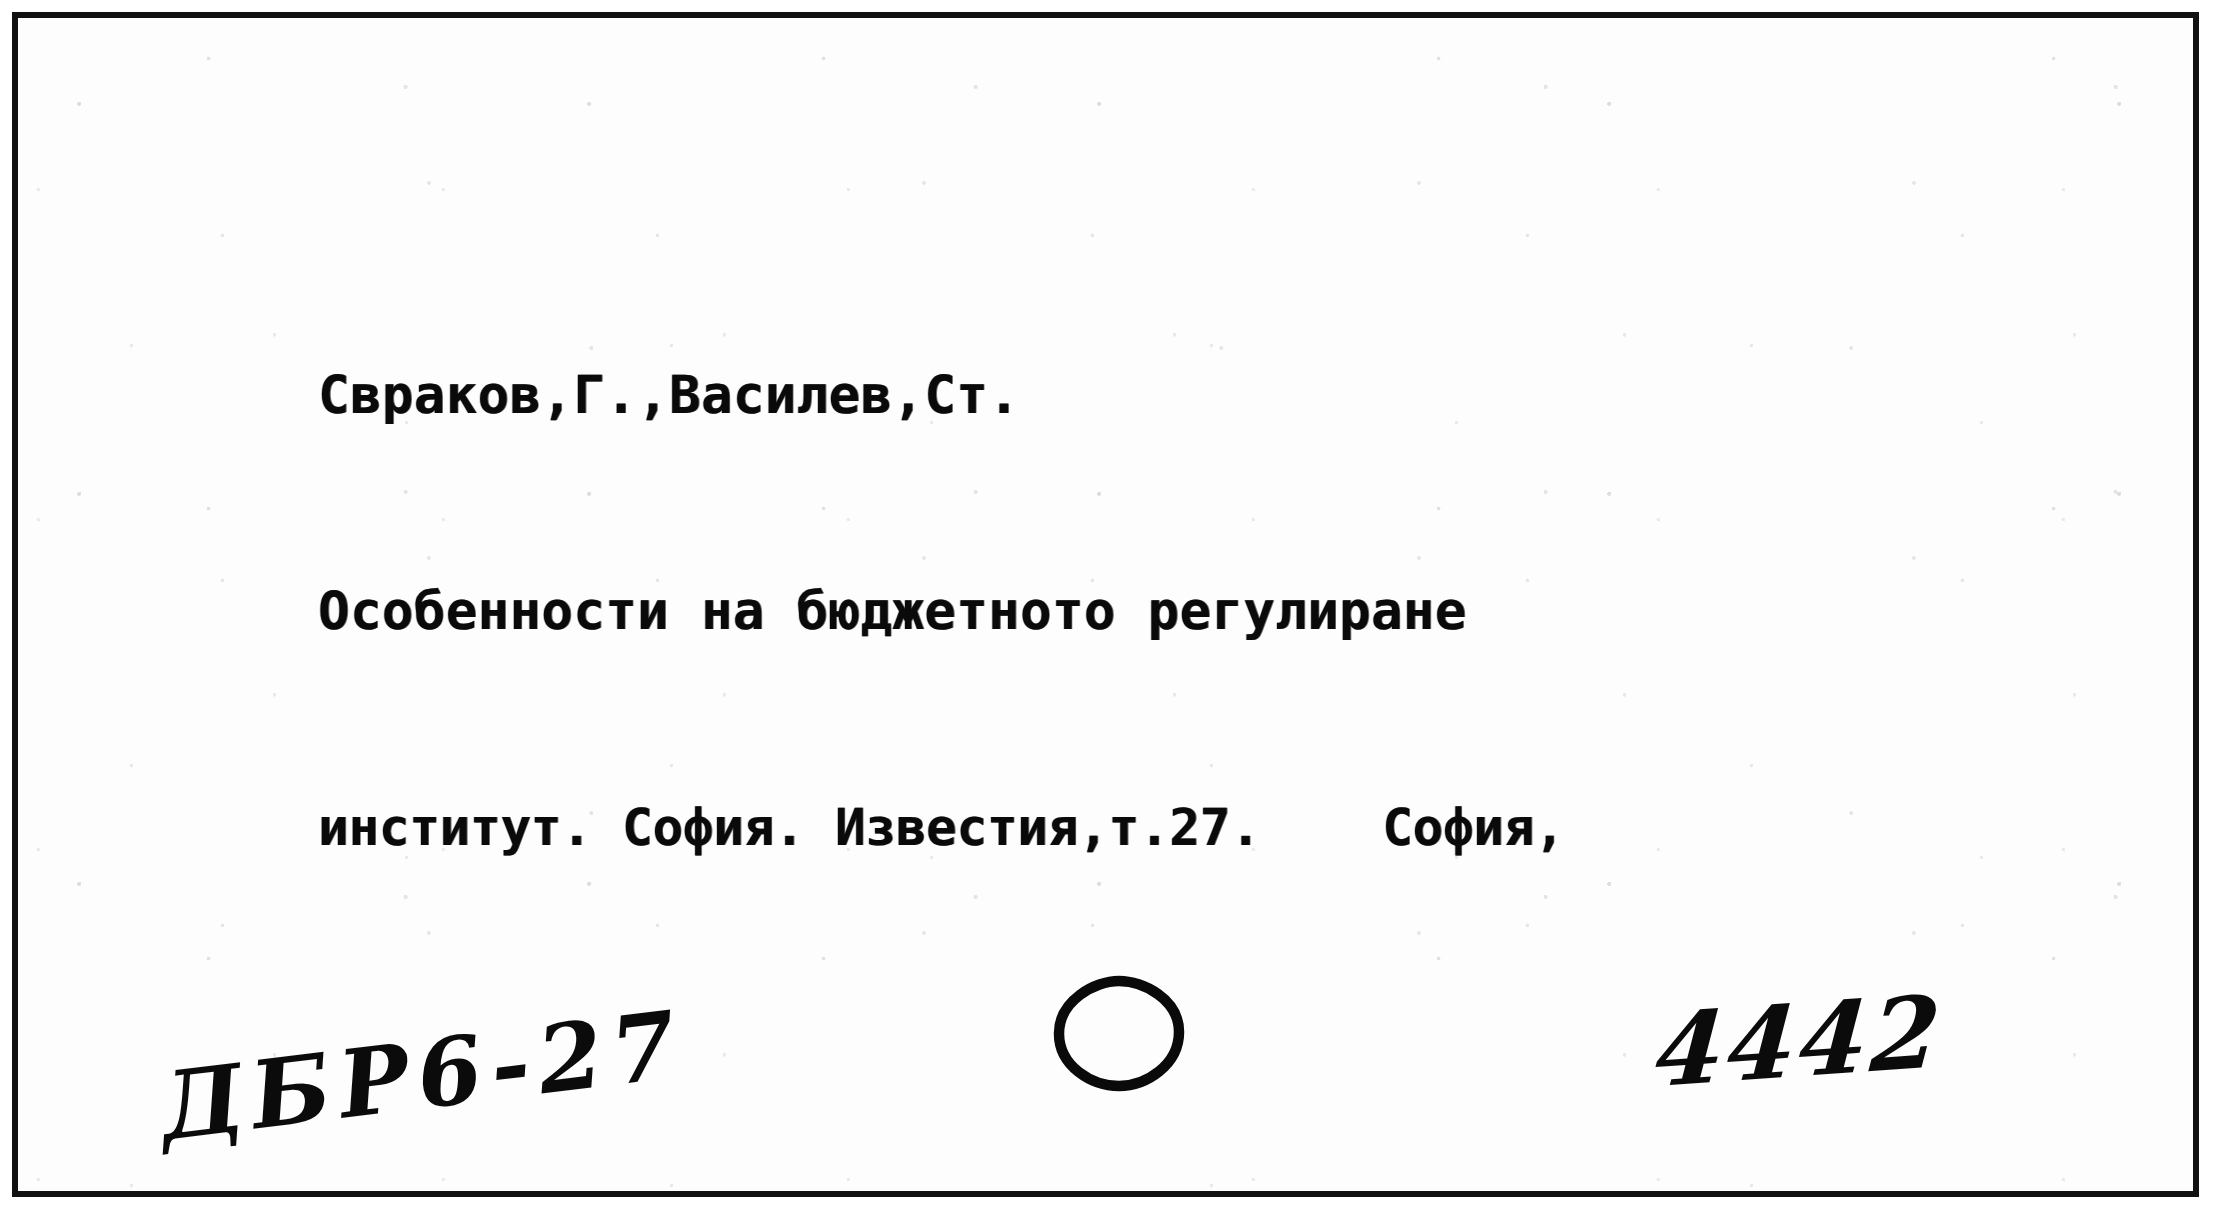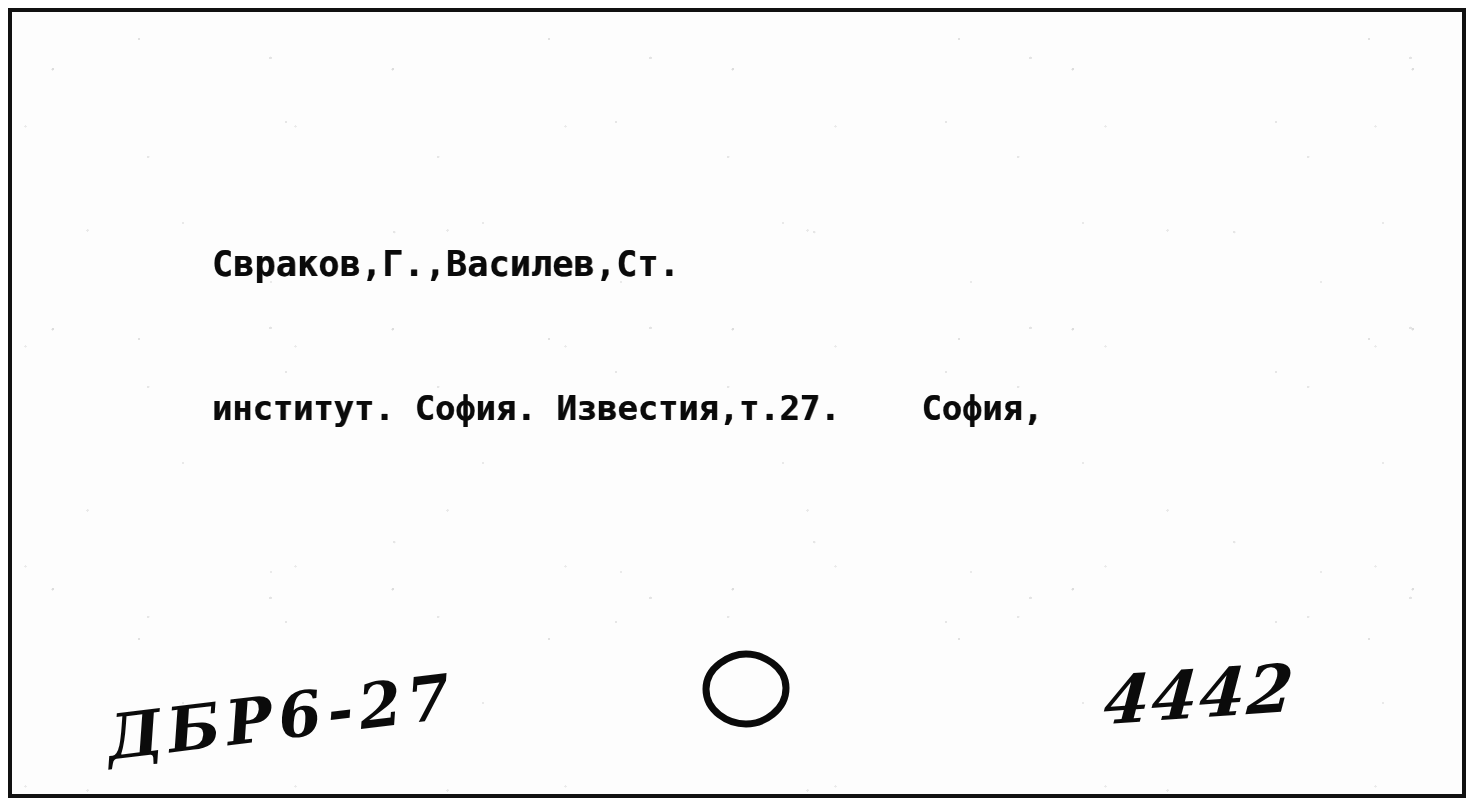--- a/index.html
+++ b/index.html
@@ -108,20 +108,21 @@
 </style>
 </head>
 <body>
 
 <div class="card">
 
   <div class="speckle"></div>
 
   <div class="typed-block">
     <span class="typed-line line-author">Свраков,Г.,Василев,Ст.</span>
+    <span class="typed-line line-title">Особенности на бюджетното регулиране</span>
     <span class="typed-line line-source2">институт. София. Известия,т.27.    София,</span>
     
     
   </div>
 
   <div class="stamp">
     <svg width="92" height="78" viewBox="0 0 92 78" aria-hidden="true">
       <path d="M46 4 C62 4 86 16 86 38 C86 60 64 74 46 74 C28 74 6 61 6 39 C6 17 30 4 46 4 Z" fill="none" stroke="#0a0a0a" stroke-width="7" stroke-linejoin="round"></path>
     </svg>
   </div>

